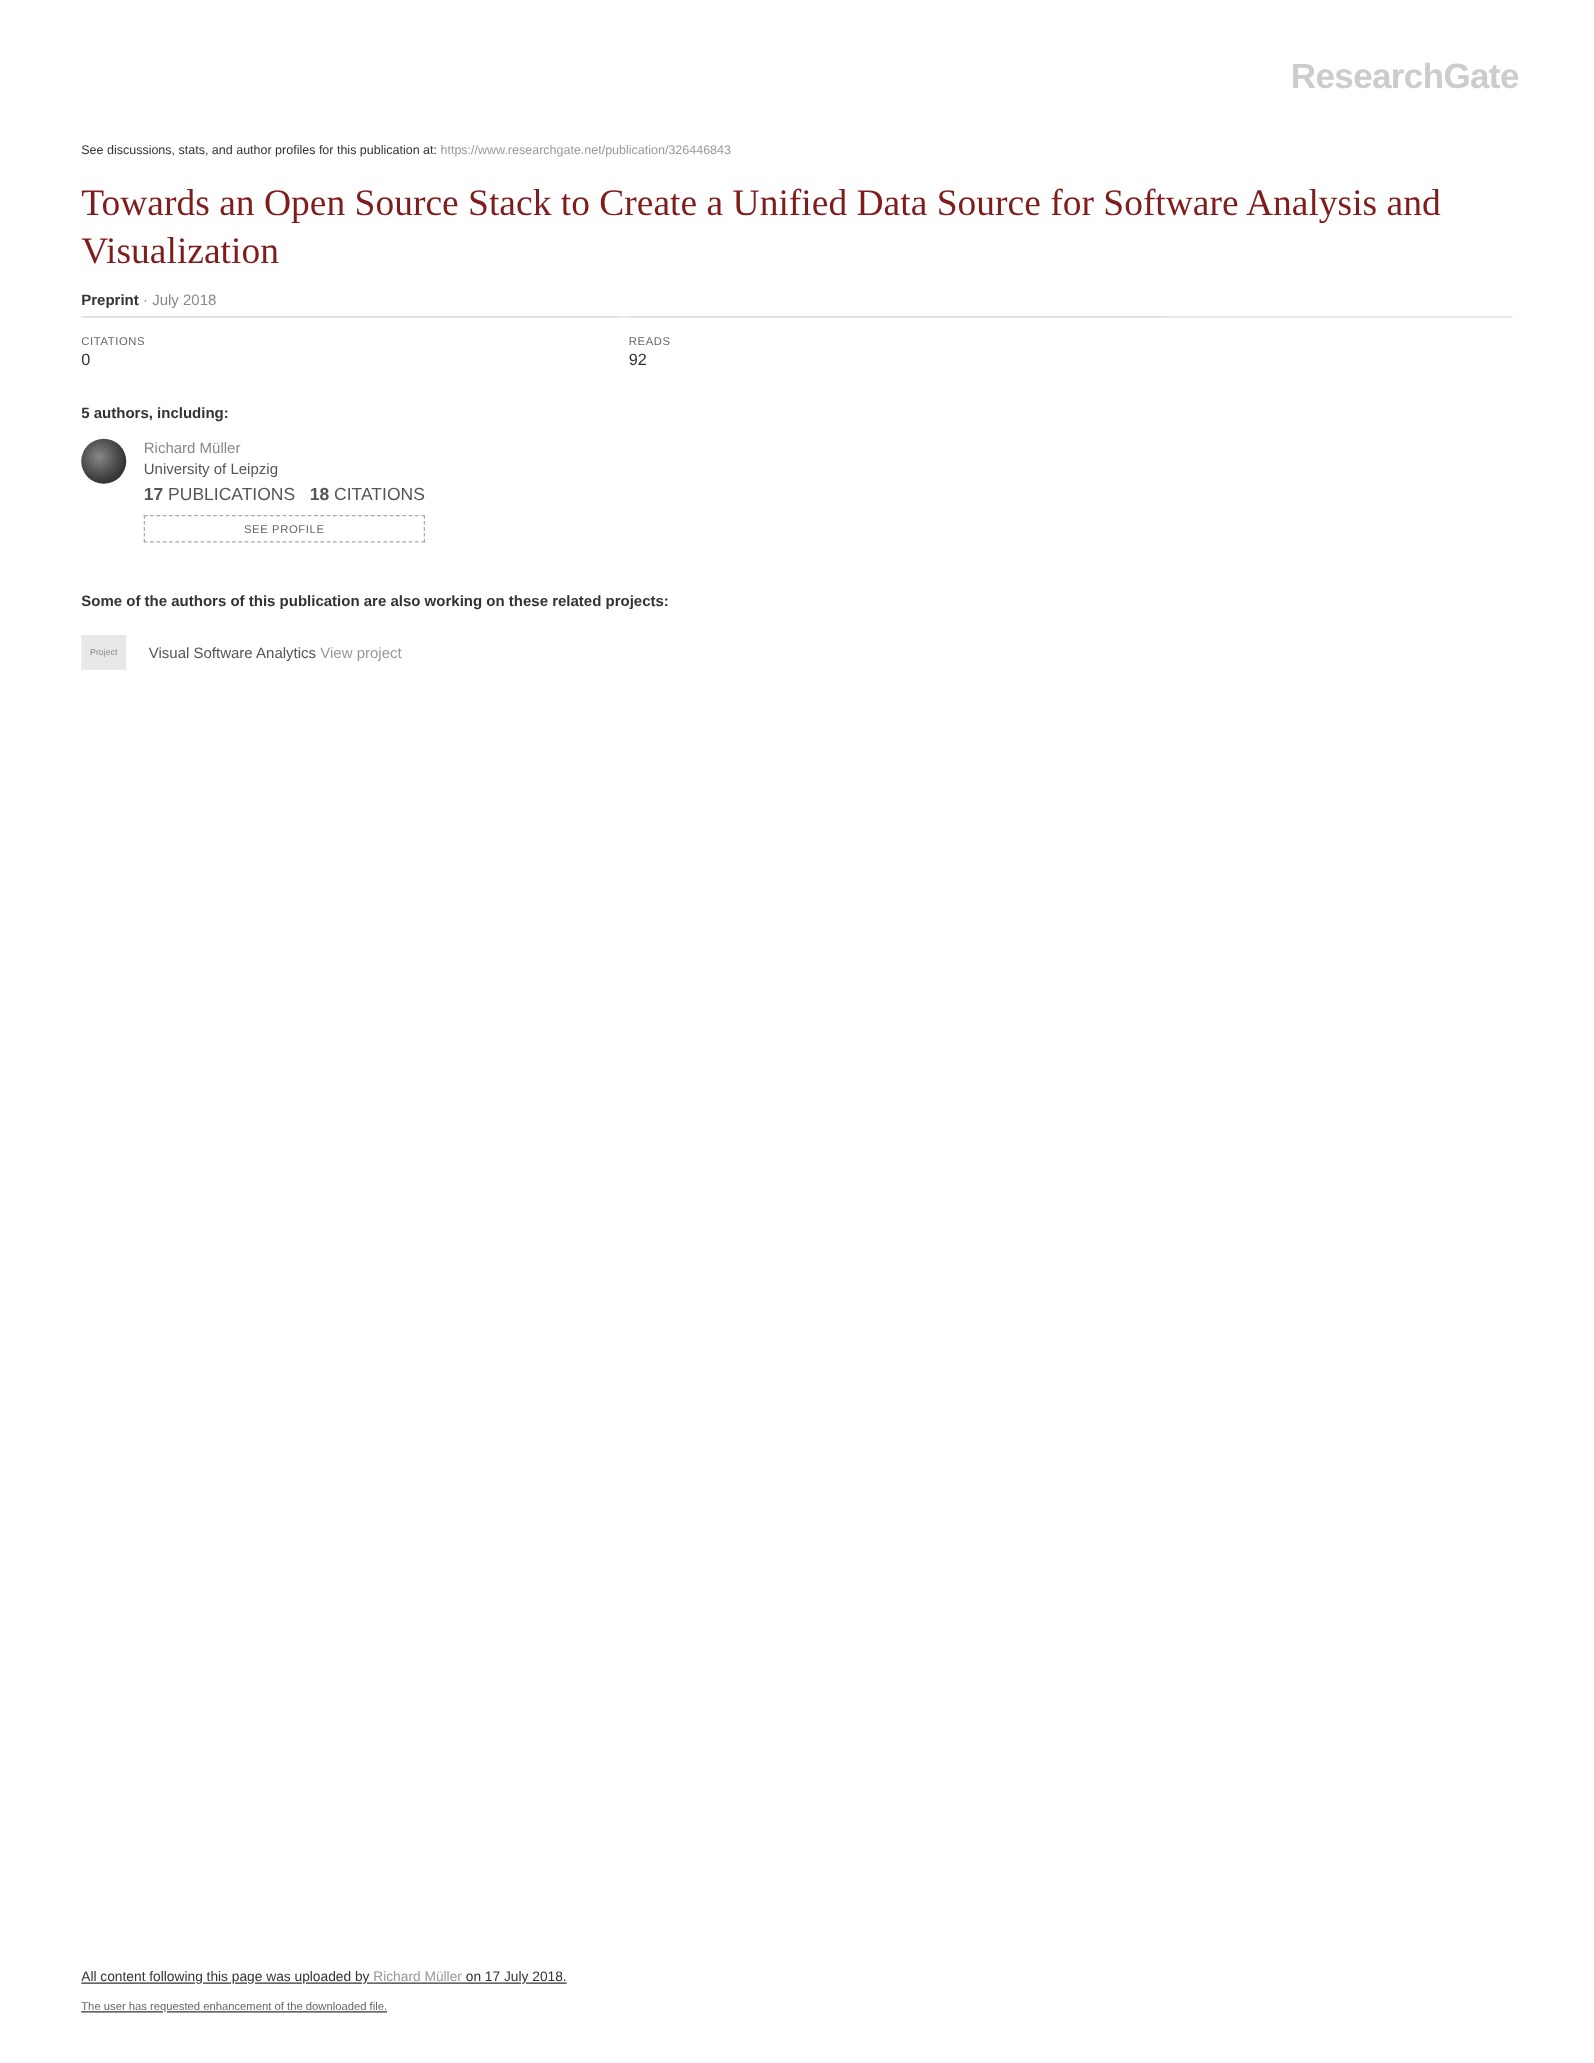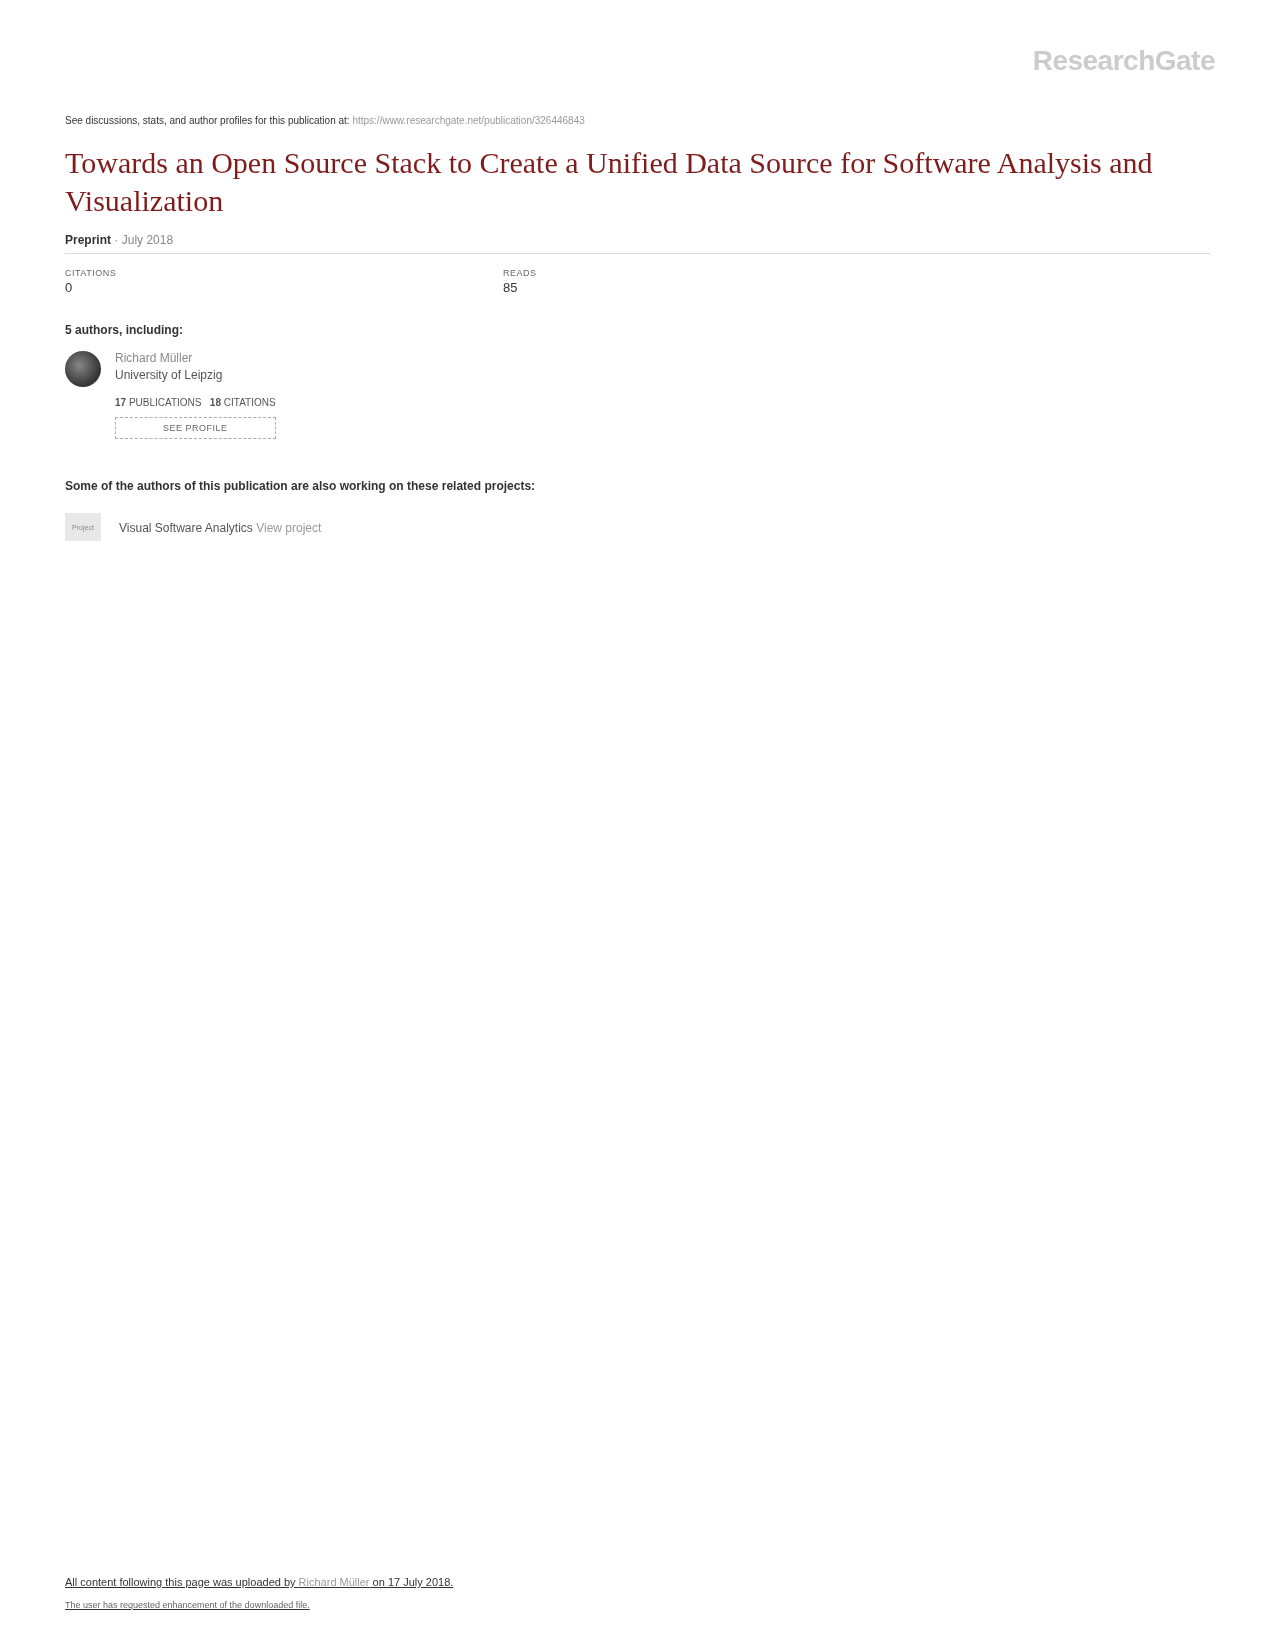--- a/index.html
+++ b/index.html
@@ -110,23 +110,23 @@
     }
     .author-name {
       font-size: 12px;
       color: #888;
     }
     .author-affil {
       font-size: 12px;
       color: #555;
     }
     .author-stats {
-      font-size: 10px;
+      font-size: 14px;
       color: #555;
-      margin-top: 12px;
+      margin-top: 2px;
     }
     .author-stats .num {
       font-weight: bold;
     }
     .see-profile {
       display: inline-block;
       border: 1px dashed #aaa;
       font-size: 9px;
       color: #666;
       padding: 5px 14px;
@@ -203,21 +203,21 @@
     <span class="date"> · <span>July 2018</span></span>
   </div>
 
   <div class="stats-row">
     <div class="stat-col">
       <div class="stat-label">CITATIONS</div>
       <div class="stat-value">0</div>
     </div>
     <div class="stat-col">
       <div class="stat-label">READS</div>
-      <div class="stat-value">85</div>
+      <div class="stat-value">92</div>
     </div>
   </div>
 
   <div class="authors-heading">5 authors, including:</div>
 
   <div class="author-block">
     <div class="avatar"></div>
     <div class="author-info">
       <div class="author-name">Richard Müller</div>
       <div class="author-affil">University of Leipzig</div>

